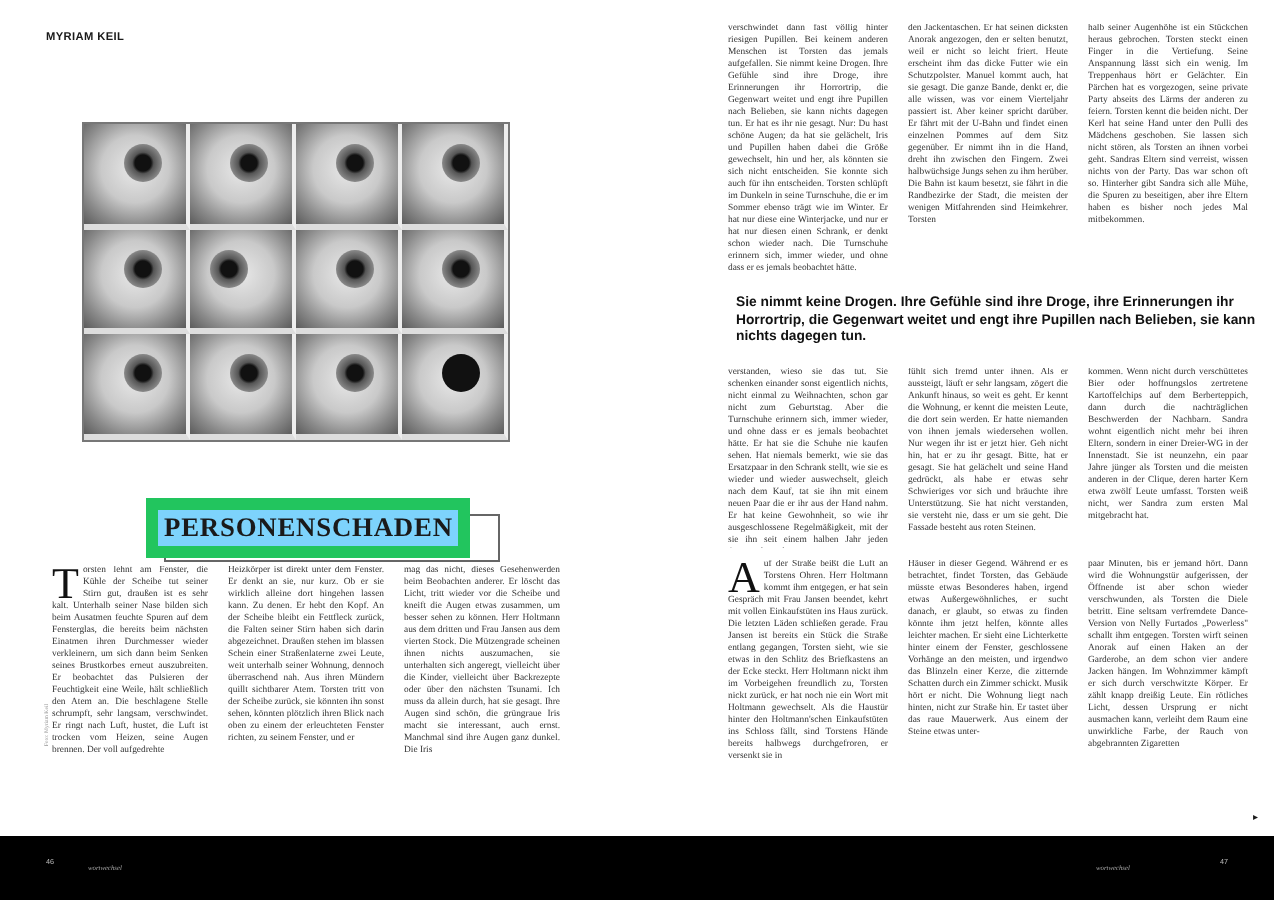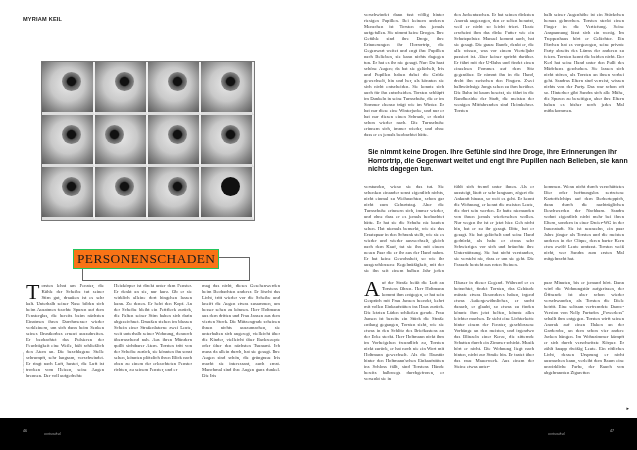--- a/index.html
+++ b/index.html
@@ -6,21 +6,21 @@
   body{width:637px;height:450px;background:#fff;position:relative;overflow:hidden;font-family:"Liberation Serif",serif;color:#1a1a1a;}
   .page{position:absolute;top:0;height:418px;}
   #left{left:0;width:318px;}
   #right{left:319px;width:318px;}
   .author{position:absolute;left:23px;top:16px;font-family:"Liberation Sans",sans-serif;font-weight:bold;font-size:5.6px;letter-spacing:0.2px;}
   .photo{position:absolute;left:41px;top:61px;width:212px;height:158px;border:1px solid #777;background:#555;overflow:hidden;display:grid;grid-template-columns:repeat(4,1fr);grid-template-rows:repeat(3,1fr);}
   .cell{position:relative;background:radial-gradient(circle at 50% 45%,#e8e8e8 0%,#c9c9c9 45%,#8a8a8a 75%,#5b5b5b 100%);border-right:2px solid #eee;border-bottom:3px solid #ddd;}
   .eye{position:absolute;width:19px;height:19px;border-radius:50%;background:radial-gradient(circle,#111 0 30%,#555 40%,#888 70%,#444 100%);top:20%;left:40%;}
   .heading-wrap{position:absolute;left:73px;top:249px;}
   .heading-shadow{position:absolute;left:9px;top:8px;width:166px;height:22px;border:1px solid #666;}
-  .heading{position:relative;background:#f97316;border:1px solid #22c55e;padding:1px 3px;font-size:13.4px;letter-spacing:0.4px;white-space:nowrap;}
+  .heading{position:relative;background:#7dd3fc;border:6px solid #22c55e;padding:1px 3px;font-size:13.4px;letter-spacing:0.4px;white-space:nowrap;font-weight:bold;}
   .cols{position:absolute;top:283px;display:flex;gap:10px;}
   .col{width:78px;font-size:4.7px;line-height:6.0px;text-align:justify;color:#333;overflow:hidden;}
   .dropcap{float:left;font-size:22px;line-height:18px;margin:0 2px -2px 0;font-family:"Liberation Serif",serif;color:#111;}
   .credit{position:absolute;left:22px;top:352px;font-size:2.8px;writing-mode:vertical-rl;transform:rotate(180deg);color:#999;}
   .rcols{position:absolute;top:12px;left:45px;display:flex;gap:10px;}
   .rcol{width:80px;font-size:4.7px;line-height:6.0px;text-align:justify;color:#333;overflow:hidden;}
   .pull{position:absolute;left:49px;top:148px;width:265px;font-family:"Liberation Sans",sans-serif;font-weight:bold;font-size:6.9px;line-height:8.6px;color:#111;}
   .footer{position:absolute;left:0;top:418px;width:637px;height:32px;background:#000;}
   .fnum{position:absolute;top:11px;font-size:3.6px;color:#bbb;font-family:"Liberation Sans",sans-serif;}
   .fmag{position:absolute;top:14px;font-size:3.4px;color:#aaa;font-style:italic;}

